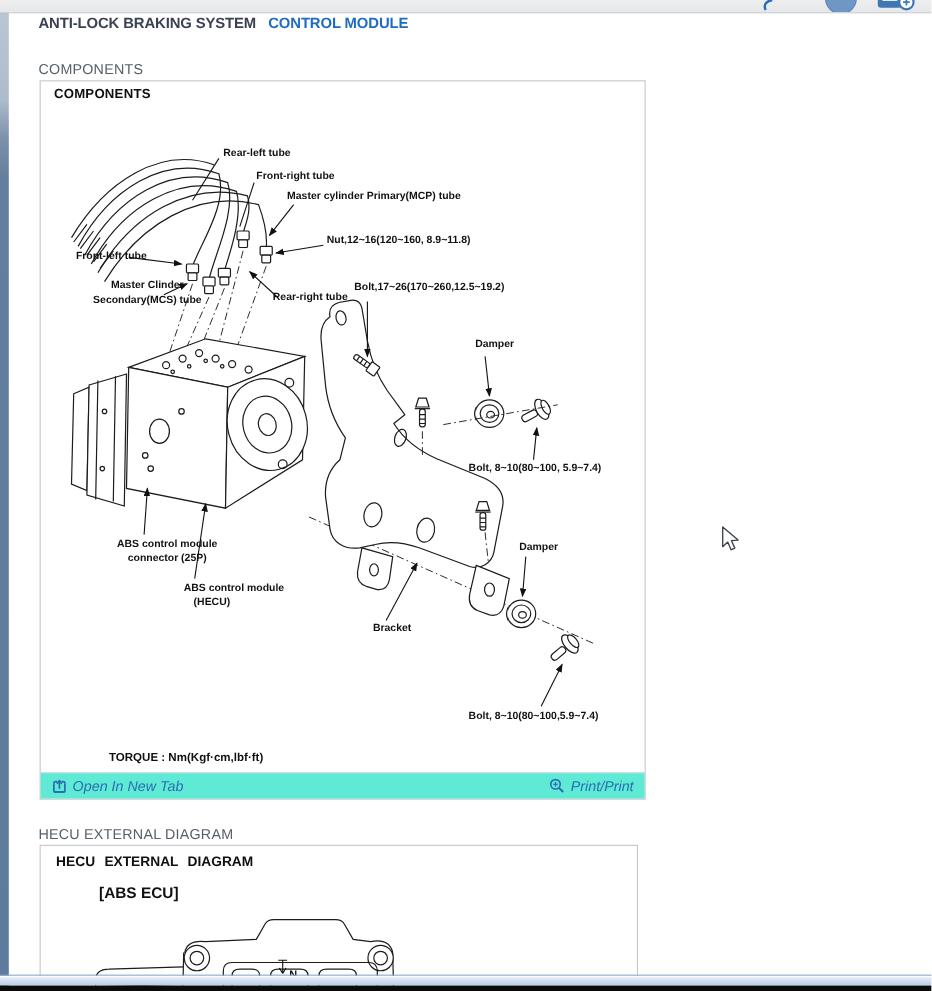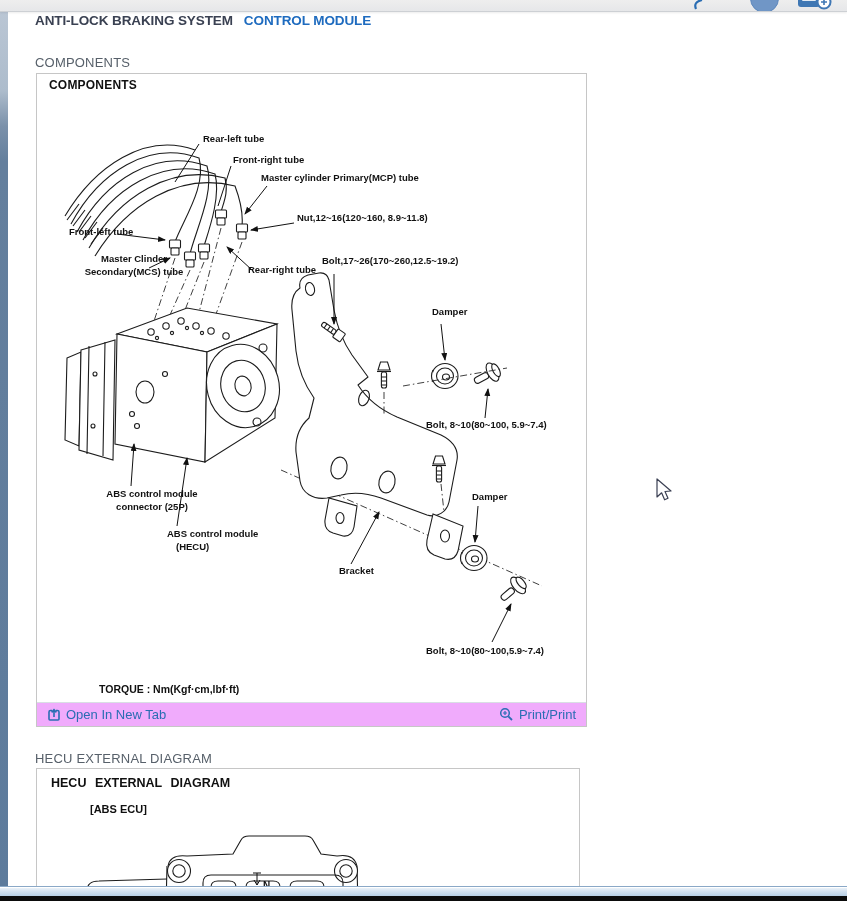--- a/index.html
+++ b/index.html
@@ -40,34 +40,34 @@
   }
   .panel-title{
     position:absolute;left:12px;top:4px;font-size:12px;font-weight:bold;color:#101010;
     letter-spacing:.2px;white-space:nowrap;
   }
   .torque-note{
     position:absolute;left:26px;top:609px;font-size:10.5px;font-weight:bold;color:#101010;white-space:nowrap;margin-left:36px;
   }
   .panel-footer{
     position:absolute;left:0;right:0;bottom:0;height:24px;
-    background:#f0abfc;border-top:1px solid #d9dee5;
+    background:#5eead4;border-top:1px solid #d9dee5;
     display:flex;align-items:center;justify-content:space-between;
-    padding:0 10px;box-sizing:border-box;
+    padding:0 10px;box-sizing:border-box;font-style:italic;
   }
   .flink{
     display:flex;align-items:center;gap:5px;color:#2a6db3;font-size:13px;cursor:pointer;white-space:nowrap;
   }
   .diagram-svg{position:absolute;left:0;top:0;}
   .lbl{font-family:"Liberation Sans",sans-serif;font-size:9.5px;font-weight:bold;fill:#111;}
   .ln{stroke:#1c1c1c;stroke-width:1.1;fill:none;}
   .lnf{stroke:#1c1c1c;stroke-width:1.1;fill:#fff;}
   .dd{stroke:#2a2a2a;stroke-width:.9;fill:none;stroke-dasharray:7 3 1.5 3;}
   .hecu-tag{
-    position:absolute;left:16px;top:34px;font-size:11px;font-weight:bold;color:#101010;white-space:nowrap;padding-left:37px;
+    position:absolute;left:16px;top:34px;font-size:14px;font-weight:bold;color:#101010;white-space:nowrap;padding-left:37px;
   }
   .hecu-title{
     position:absolute;left:14px;top:7px;font-size:12.5px;font-weight:bold;color:#101010;word-spacing:5px;white-space:nowrap;
   }
   
   .hscroll{
     position:absolute;left:0;right:0;bottom:5px;height:9px;z-index:8;
     background:linear-gradient(180deg,#f2f7fc 0%,#d4e2f0 45%,#b7cfe5 100%);
     border-top:1px solid #8aa8c7;box-shadow:inset 0 1px 0 #fff;
   }

